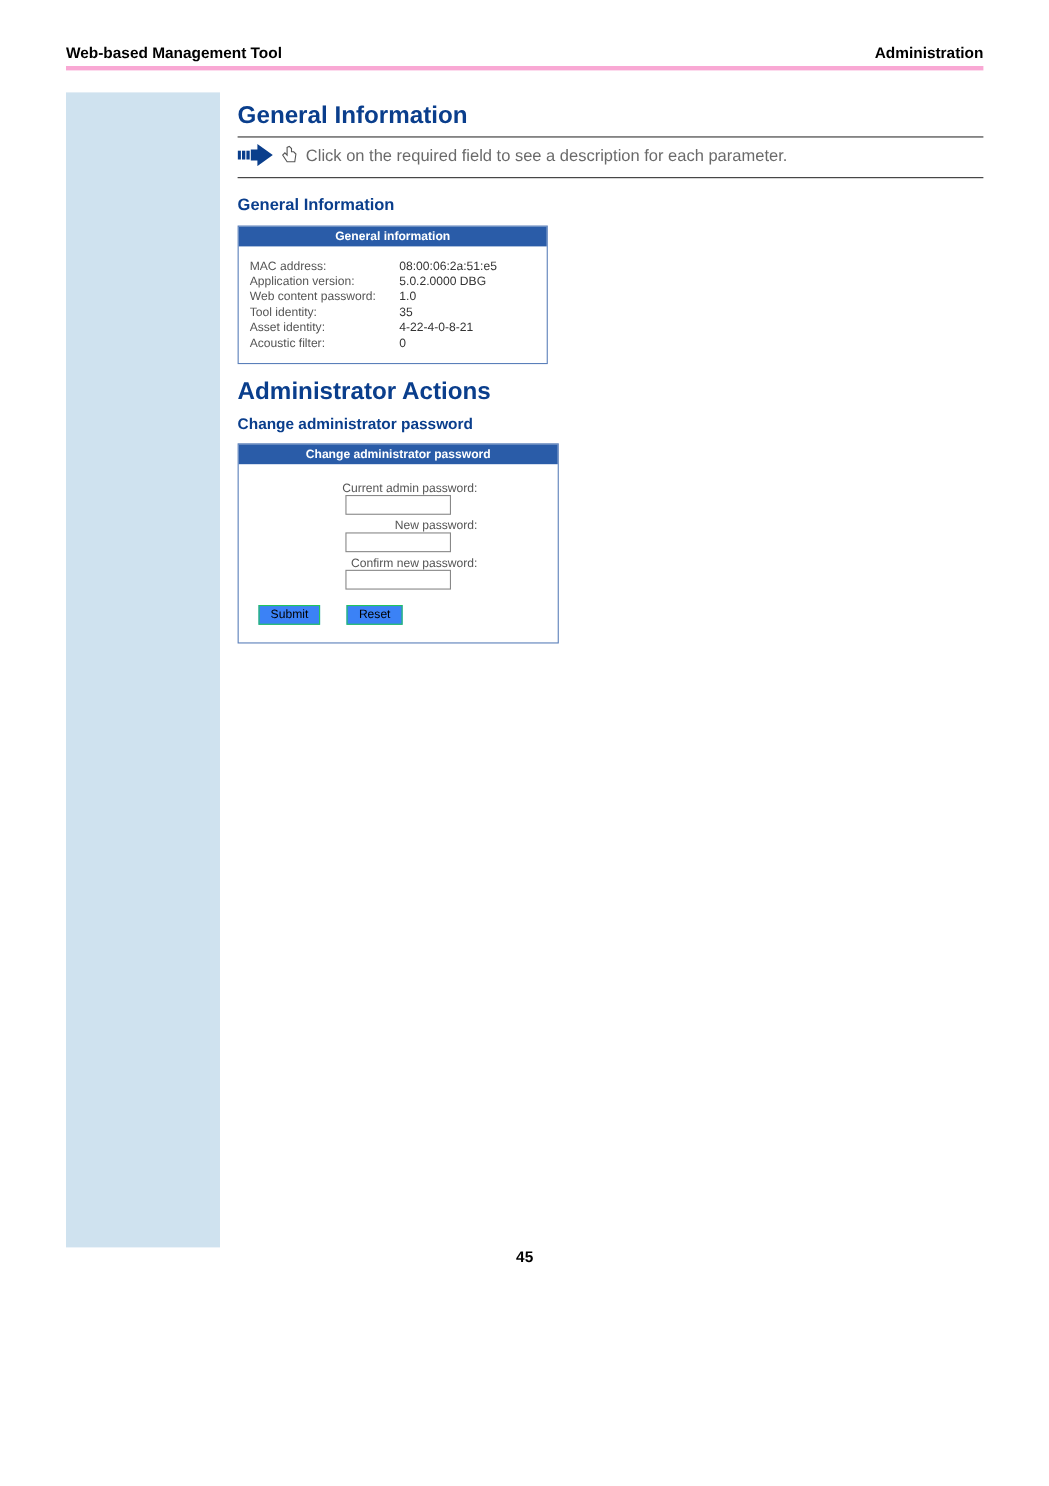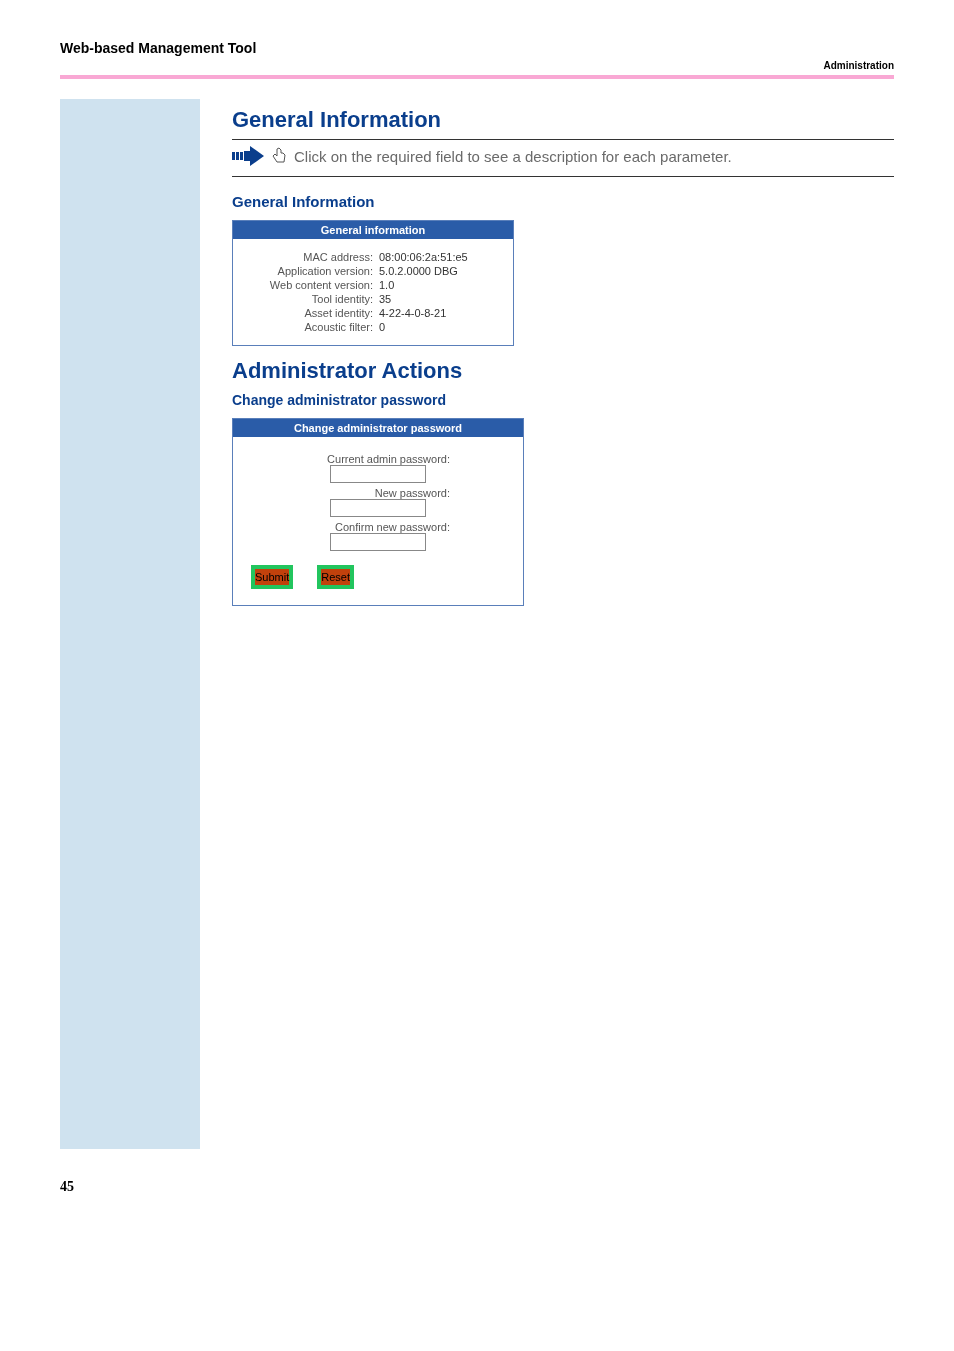--- a/index.html
+++ b/index.html
@@ -18,26 +18,25 @@
     border-bottom: 4px solid #f9a8d4;
     padding-bottom: 4px;
     margin-bottom: 20px;
   }
   .header .left {
     font-weight: bold;
     font-size: 14px;
   }
   .header .right {
     font-weight: bold;
-    font-size: 10px;
-    margin-top: 20px;
+    font-size: 14px;
   }
   .body-area {
     display: flex;
-    gap: 32px;
+    gap: 16px;
   }
   .sidebar {
     flex: 0 0 140px;
     background: #cfe2ef;
     min-height: 1050px;
   }
   .content {
     flex: 1;
   }
   h1.section {
@@ -93,21 +92,21 @@
   }
   .panel-body {
     padding: 10px 10px 10px 10px;
   }
   .kv-row {
     display: flex;
     margin: 2px 0;
   }
   .kv-label {
     width: 130px;
-    text-align: right;
+    text-align: left;
     color: #555;
     padding-right: 6px;
   }
   .kv-value {
     color: #333;
   }
   .form-panel {
     border: 1px solid #5a7fba;
     width: 290px;
     font-size: 11px;
@@ -133,32 +132,30 @@
     border: 1px solid #888;
     font-size: 11px;
     padding: 0 2px;
   }
   .btn-row {
     display: flex;
     gap: 24px;
     margin: 14px 0 4px 8px;
   }
   .btn {
-    border: 4px solid #22c55e;
-    background: #c2410c;
-    font-size: 11px;
-    padding: 2px 0;
+    border: 1px solid #22c55e;
+    background: #3b82f6;
+    font-size: 11px;
+    padding: 2px 10px;
     cursor: pointer;
   }
   .page-number {
-    text-align: left;
-    font-weight: bold;
-    font-size: 14px;
-    margin-top: 30px;
-    font-family: Liberation Serif, serif;
+    text-align: center;
+    font-weight: bold;
+    font-size: 14px;
   }
 </style>
 </head>
 <body>
 
 <div class="page">
   <div class="header">
     <div class="left">Web-based Management Tool</div>
     <div class="right">Administration</div>
   </div>
@@ -197,21 +194,21 @@
         <div class="panel-body">
           <div class="kv-row">
             <div class="kv-label">MAC address:</div>
             <div class="kv-value">08:00:06:2a:51:e5</div>
           </div>
           <div class="kv-row">
             <div class="kv-label">Application version:</div>
             <div class="kv-value">5.0.2.0000 DBG</div>
           </div>
           <div class="kv-row">
-            <div class="kv-label">Web content version:</div>
+            <div class="kv-label">Web content password:</div>
             <div class="kv-value">1.0</div>
           </div>
           <div class="kv-row">
             <div class="kv-label">Tool identity:</div>
             <div class="kv-value">35</div>
           </div>
           <div class="kv-row">
             <div class="kv-label">Asset identity:</div>
             <div class="kv-value">4-22-4-0-8-21</div>
           </div>

